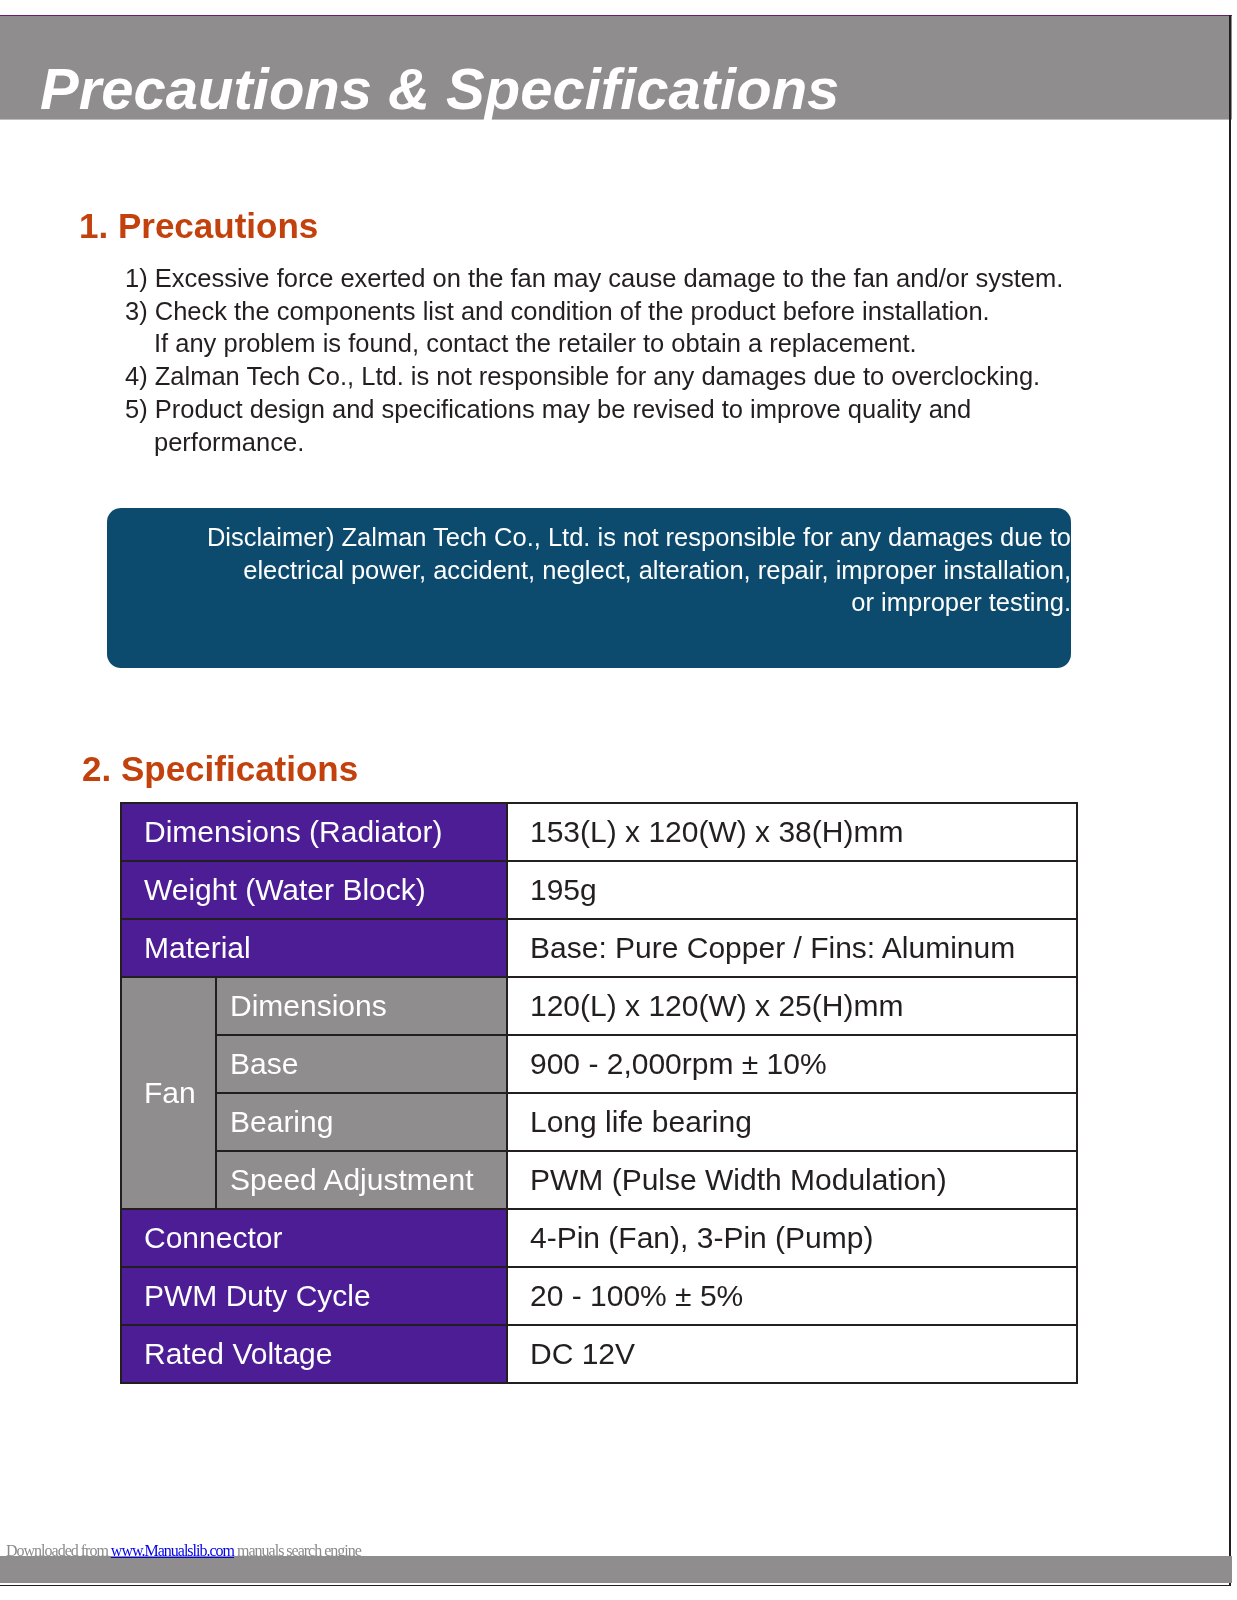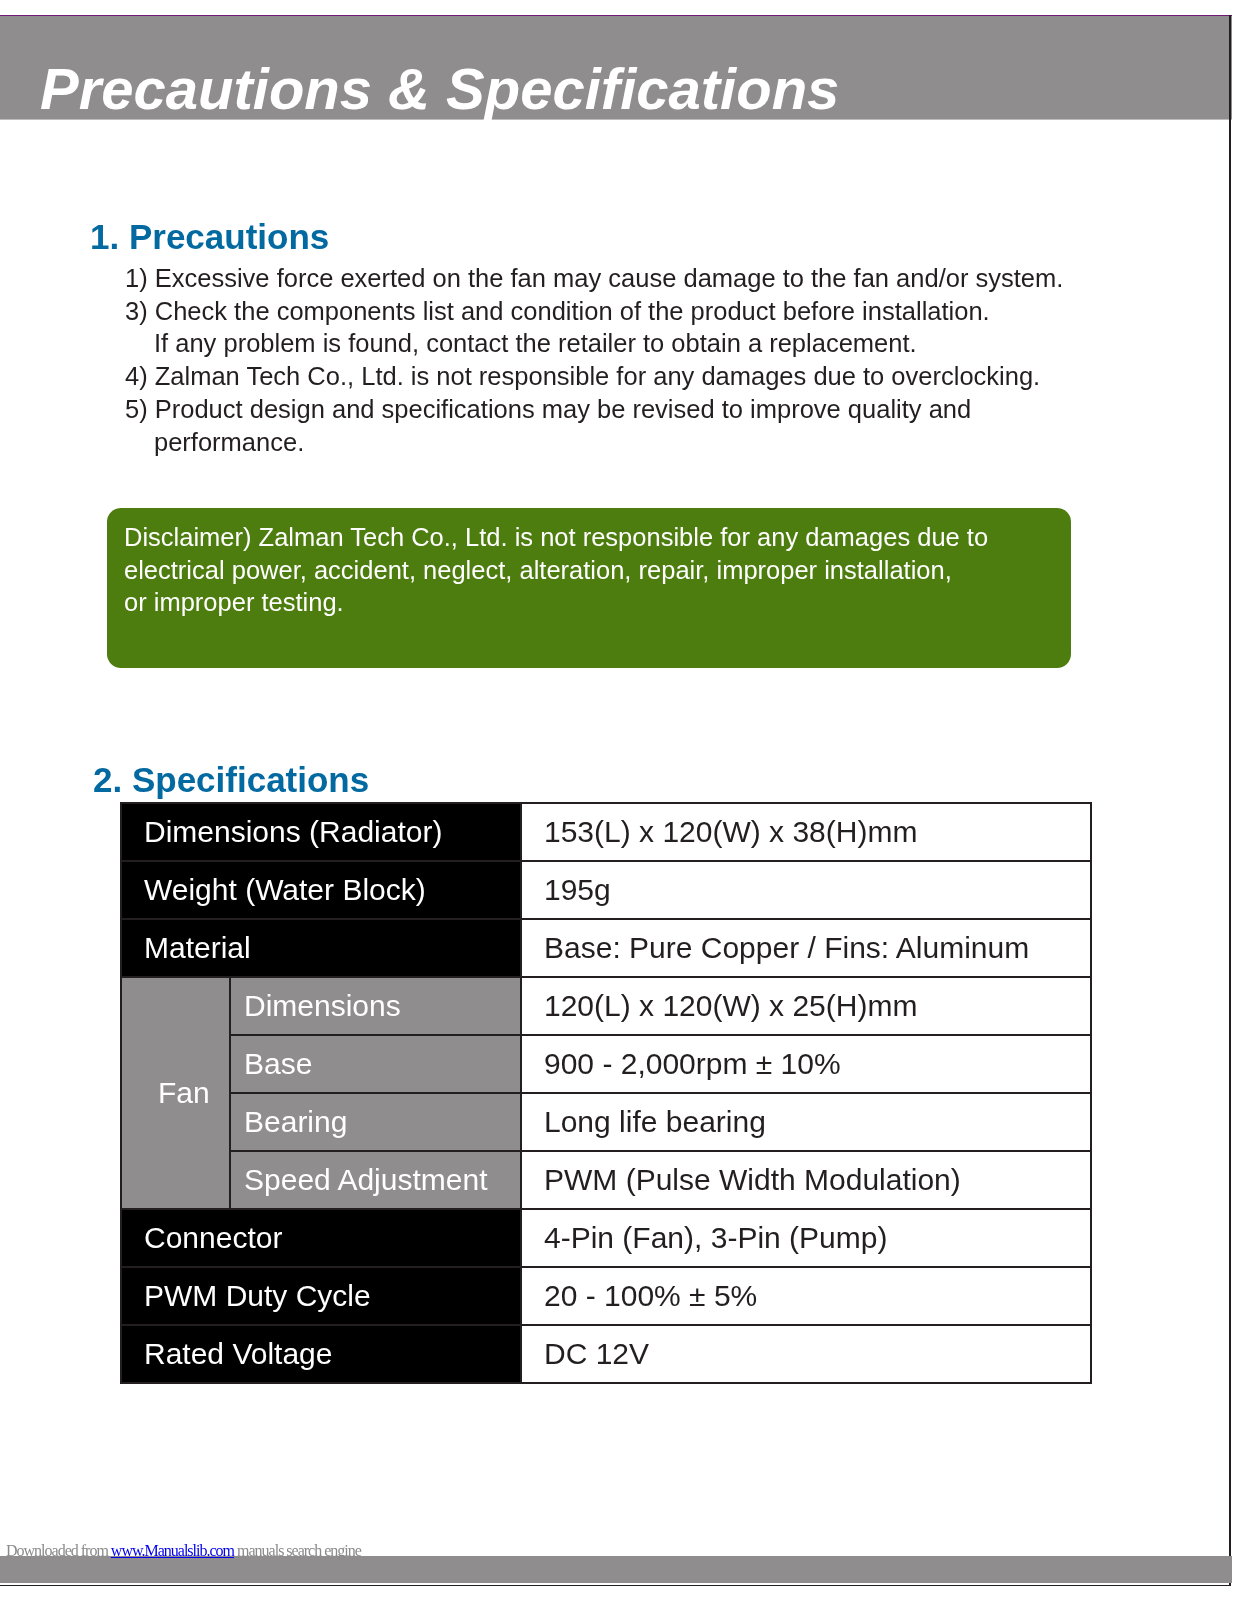--- a/index.html
+++ b/index.html
@@ -3,37 +3,37 @@
   <meta charset="utf-8">
   <style>
     html, body { margin: 0; padding: 0; background: #ffffff; }
     body { width: 1237px; height: 1600px; position: relative; overflow: hidden;
            font-family: "Liberation Sans", sans-serif; color: #231f20; }
     .header-band { position: absolute; left: 0; top: 15px; width: 1232px; height: 103px;
                    background: #8f8d8e; border-top: 1px solid #701a75; border-bottom: 1px solid #bdbdbd; font-style: italic; }
     .header-title { position: absolute; left: 40px; top: 44px; margin: 0;
                     font-size: 58px; font-weight: bold; color: #ffffff; letter-spacing: 0px; line-height: 1; }
     .right-rule { position: absolute; left: 1229px; top: 15px; width: 2px; height: 1570px; background: #231f20; }
-    .section-title { position: absolute; margin: 11px; font-size: 35px; font-weight: bold; color: #0369a1; line-height: 1; }
+    .section-title { position: absolute; margin: 0; font-size: 35px; font-weight: bold; color: #c2410c; line-height: 1; }
     .precautions-title { left: 79px; top: 208px; }
     .specs-title { left: 82px; top: 751px; }
     .prec-list { position: absolute; left: 125px; top: 262px; margin: 0; padding: 0; list-style: none;
                  font-size: 25.5px; line-height: 32.7px; color: #231f20; }
     .prec-list li { margin: 0; padding: 0; white-space: nowrap; }
     .prec-list .cont { padding-left: 29px; }
     .disclaimer { position: absolute; left: 107px; top: 508px; width: 964px; height: 160px;
-                  background: #4d7c0f; border-radius: 14px; box-sizing: border-box;
-                  padding: 13px 0 0 17px; color: #ffffff; font-size: 25.5px; line-height: 32.7px; }
+                  background: #0c4a6e; border-radius: 14px; box-sizing: border-box;
+                  padding: 13px 0 0 17px; color: #ffffff; font-size: 25.5px; line-height: 32.7px; text-align: right; }
     .disclaimer p { margin: 0; white-space: nowrap; }
     table.spec { position: absolute; left: 120px; top: 802px; border-collapse: collapse;
                  font-size: 30px; }
     table.spec td { border: 2px solid #231f20; height: 56px; padding: 0; vertical-align: middle; white-space: nowrap; }
-    table.spec td.lbl { background: #000000; color: #ffffff; padding-left: 22px; }
+    table.spec td.lbl { background: #4c1d95; color: #ffffff; padding-left: 22px; }
     table.spec td.sublbl { background: #8f8d8e; color: #ffffff; padding-left: 13px; width: 276px; }
-    table.spec td.grp { background: #8f8d8e; color: #ffffff; padding-left: 36px; width: 71px; }
+    table.spec td.grp { background: #8f8d8e; color: #ffffff; padding-left: 22px; width: 71px; }
     table.spec td.val { background: #ffffff; color: #231f20; padding-left: 22px; width: 546px; }
     .footer-band { position: absolute; left: 0; top: 1556px; width: 1232px; height: 27px; background: #8f8d8e; }
     .footer-rule { position: absolute; left: 0; top: 1585px; width: 1231px; height: 1px; background: #231f20; }
     .footer-note { position: absolute; left: 6px; top: 1542px; font-family: "Liberation Serif", serif;
                    font-size: 16px; color: #8a8a8a; letter-spacing: -1px; white-space: nowrap; }
     .footer-note a { color: #0000ee; text-decoration: underline; }
   </style>
 </head>
 <body>
 

